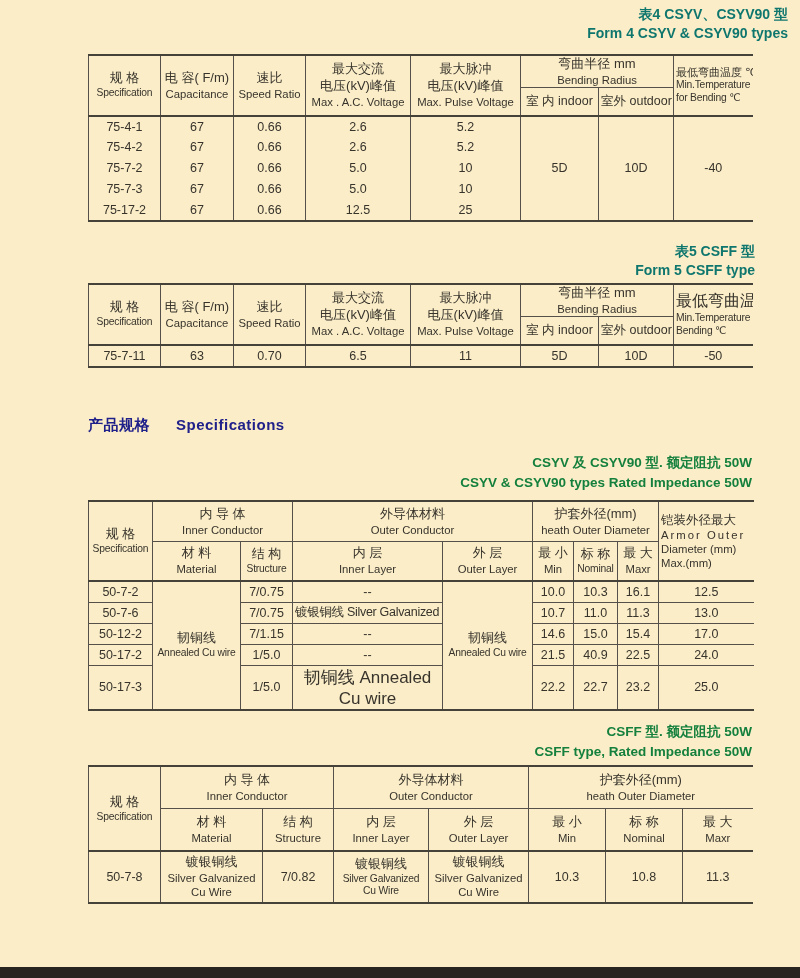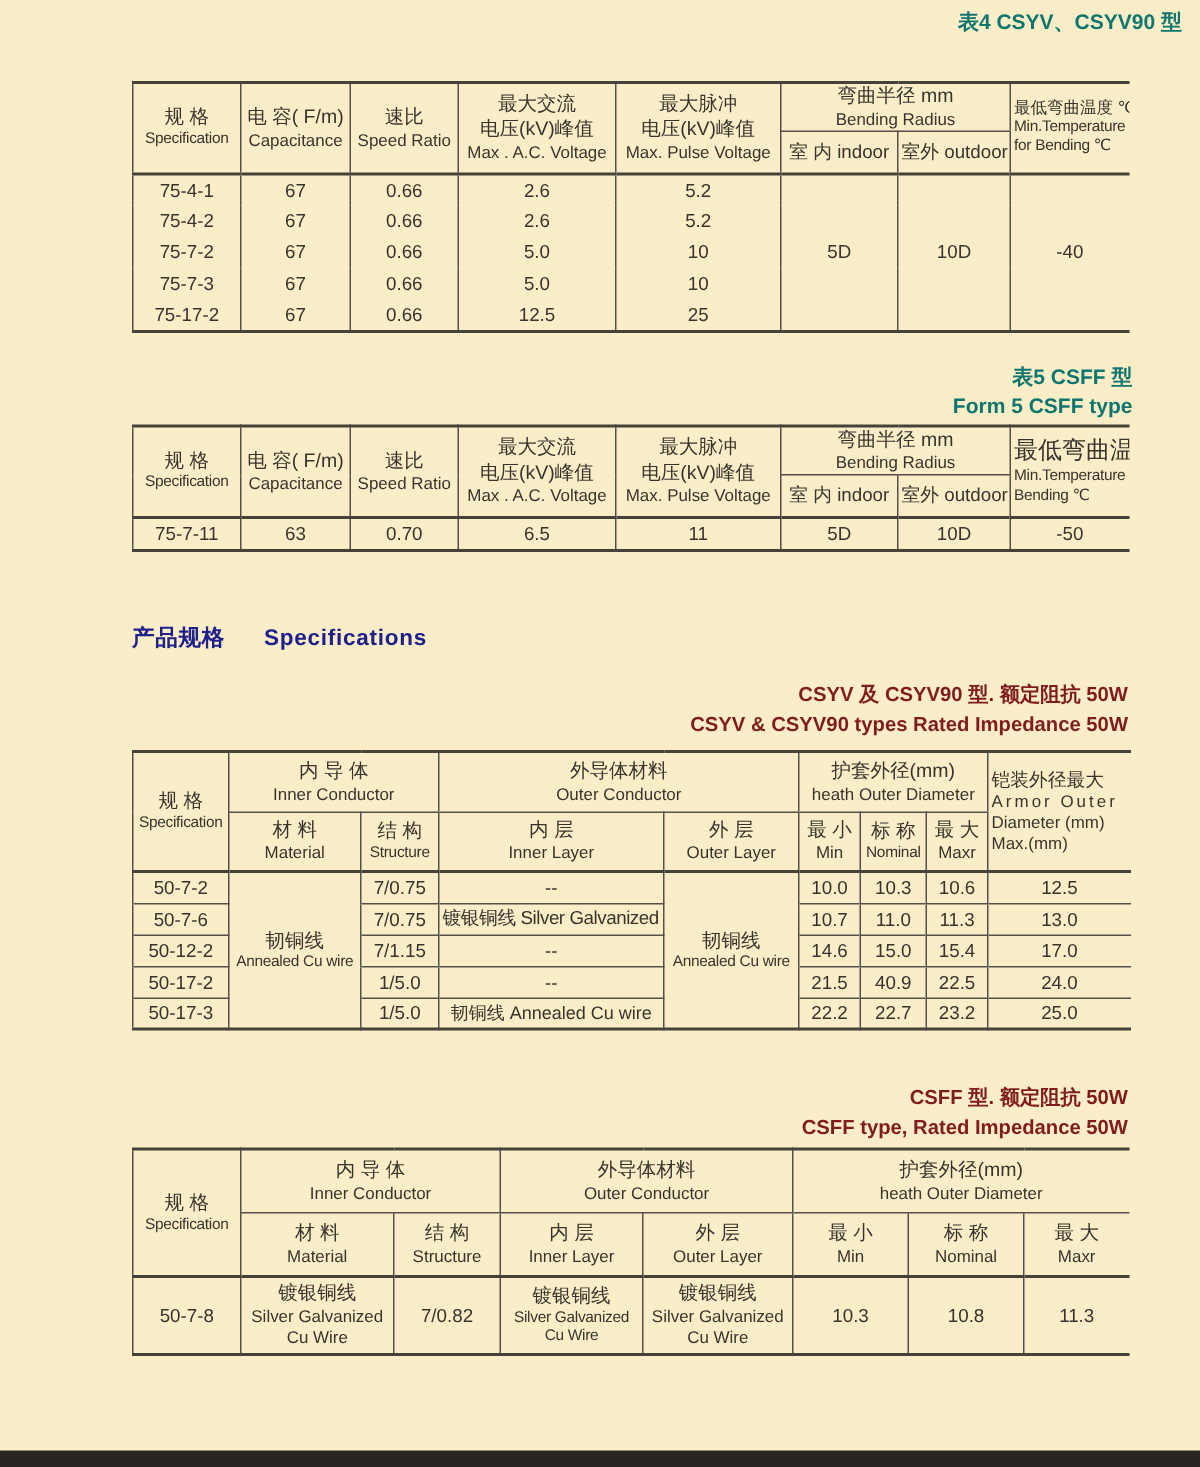--- a/index.html
+++ b/index.html
@@ -5,21 +5,21 @@
   html,body{margin:0;padding:0;}
   .page{
     position:relative;width:800px;height:978px;overflow:hidden;
     background:#faedc8;
     font-family:"Liberation Sans","DejaVu Sans",sans-serif;
     color:#38342c;
     --line:#55514a;
     --bold:#454239;
   }
   .form-title{position:absolute;text-align:right;font-weight:bold;color:#0f766e;font-size:14px;line-height:1.35;}
-  .sub-title{position:absolute;text-align:right;font-weight:bold;color:#7f1d1d;font-size:13.5px;line-height:1.5;}
+  .sub-title{position:absolute;text-align:right;font-weight:bold;color:#15803d;font-size:13.5px;line-height:1.5;}
   .section-title{position:absolute;font-weight:bold;color:#20208a;font-size:15px;letter-spacing:.5px;margin-left:20px;}
   .section-title .gap{display:inline-block;width:26px;}
   table.spec{
     position:absolute;border-collapse:collapse;table-layout:fixed;
     border-top:2px solid var(--bold);border-bottom:2px solid var(--bold);
     color:#38342c;
   }
   .spec th,.spec td{
     border-left:1px solid var(--line);
     font-weight:normal;padding:0 2px;text-align:center;vertical-align:middle;
@@ -36,20 +36,21 @@
   .tight{font-size:10px;letter-spacing:-0.3px;white-space:nowrap;}
   .footer-bar{position:absolute;left:0;top:967px;width:800px;height:11px;background:#282521;}
 </style>
 </head>
 <body>
 
 <div class="page">
 
   <div class="form-title" style="top:5px;right:12px;">
     <div>表4  CSYV、CSYV90 型</div>
+    <div>Form 4    CSYV &amp; CSYV90 types</div>
   </div>
 
   <table class="spec" style="left:88px;top:54px;width:664px;">
     <colgroup>
       <col style="width:72px">
         <col style="width:73px">
         <col style="width:72px">
       <col style="width:105px">
         <col style="width:110px">
       <col style="width:78px">
@@ -285,21 +286,21 @@
         <div class="en en-s">Annealed Cu wire</div>
       </td>
       <td>7/0.75</td>
       <td>--</td>
       <td rowspan="5">
         <div class="cn">韧铜线</div>
         <div class="en en-s">Annealed Cu wire</div>
       </td>
       <td>10.0</td>
       <td>10.3</td>
-      <td>10.6</td>
+      <td>16.1</td>
       <td>12.5</td>
     </tr>
     <tr style="height:21px">
       <td class="bt1">50-7-6</td>
       <td class="bt1">7/0.75</td>
       <td class="bt1 tight">镀银铜线 Silver Galvanized CuWire</td>
       <td class="bt1">10.7</td>
       <td class="bt1">11.0</td>
       <td class="bt1">11.3</td>
       <td class="bt1">13.0</td>
@@ -318,21 +319,21 @@
       <td class="bt1">1/5.0</td>
       <td class="bt1">--</td>
       <td class="bt1">21.5</td>
       <td class="bt1">40.9</td>
       <td class="bt1">22.5</td>
       <td class="bt1">24.0</td>
     </tr>
     <tr style="height:21px">
       <td class="bt1">50-17-3</td>
       <td class="bt1">1/5.0</td>
-      <td class="bt1" style="font-size:12px">韧铜线 Annealed Cu wire</td>
+      <td class="bt1" style="font-size:17px">韧铜线 Annealed Cu wire</td>
       <td class="bt1">22.2</td>
       <td class="bt1">22.7</td>
       <td class="bt1">23.2</td>
       <td class="bt1">25.0</td>
     </tr>
   </tbody>
     </table>
 
   <div class="sub-title" style="top:722px;right:48px;">
     <div>CSFF 型. 额定阻抗 50W</div>

